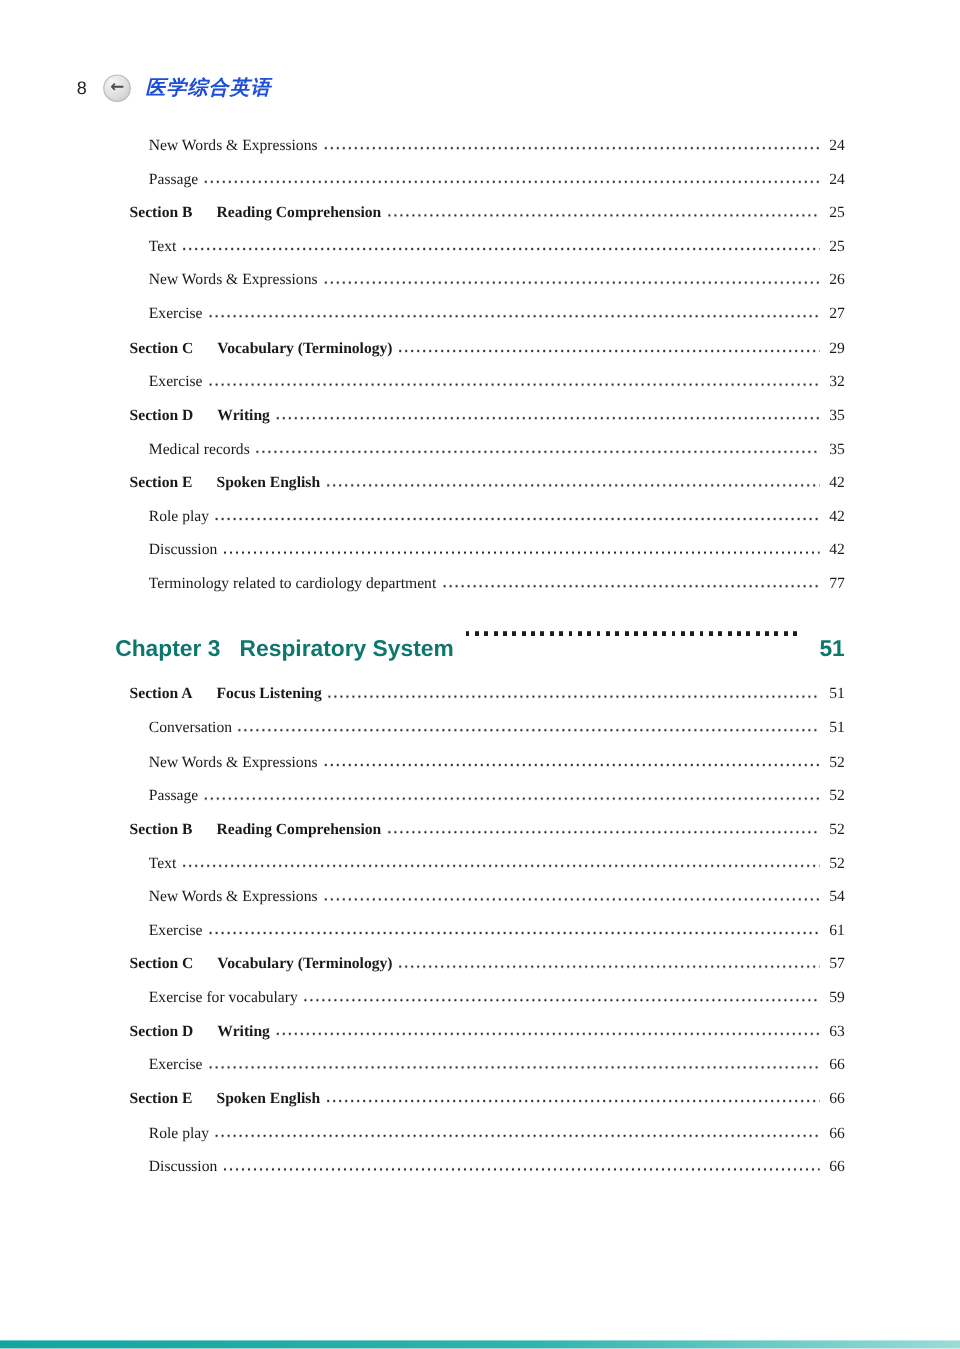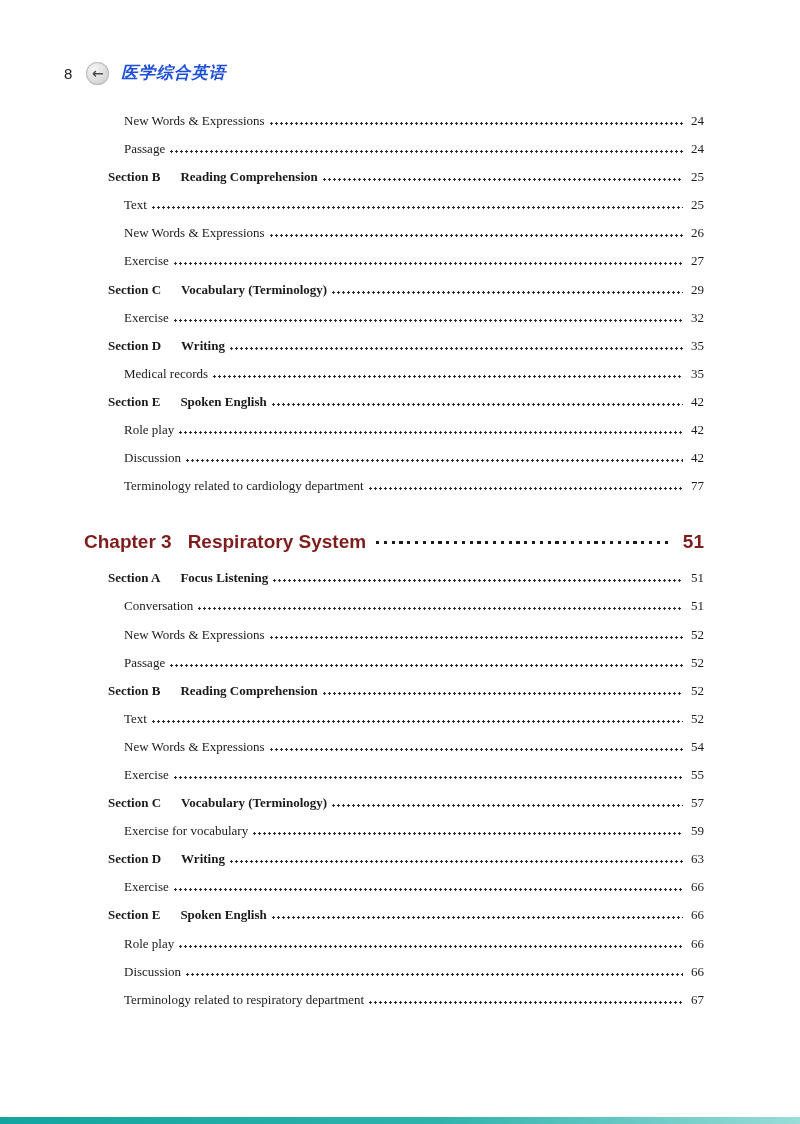--- a/index.html
+++ b/index.html
@@ -84,29 +84,29 @@
     background-position: left bottom;
   }
   .pageref {
     text-align: right;
     min-width: 20px;
   }
 
   
   .chapter-row {
     display: flex;
-    align-items: center;
+    align-items: flex-start;
     height: 32px;
-    margin: 26px 0 6px 0;
+    margin: 26px 0 6px 12px;
     font-family: "Liberation Sans", sans-serif;
     font-size: 19px;
     font-weight: bold;
     line-height: 32px;
     white-space: nowrap;
-    color: #7f1d1d;
+    color: #0f766e;
   }
   .ch-prefix { margin-right: 16px; }
   .ch-leader {
     flex: 1 1 auto;
     height: 3.5px;
     margin: 0 14px 0 10px;
     background-image: repeating-linear-gradient(90deg, #1c1c1c 0 3.2px, rgba(0,0,0,0) 3.2px 7.8px);
   }
   .ch-page { text-align: right; }
 
@@ -246,21 +246,21 @@
           <span class="pageref">52</span>
         </div>
         <div class="toc-row item">
           <span class="label">New Words &amp; Expressions</span>
           <span class="leader"></span>
           <span class="pageref">54</span>
         </div>
         <div class="toc-row item">
           <span class="label">Exercise</span>
           <span class="leader"></span>
-          <span class="pageref">55</span>
+          <span class="pageref">61</span>
         </div>
         <div class="toc-row section">
           <span class="label"><span class="prefix">Section C</span><span>Vocabulary (Terminology)</span></span>
           <span class="leader"></span>
           <span class="pageref">57</span>
         </div>
         <div class="toc-row item">
           <span class="label">Exercise for vocabulary</span>
           <span class="leader"></span>
           <span class="pageref">59</span>
@@ -283,24 +283,19 @@
         <div class="toc-row item">
           <span class="label">Role play</span>
           <span class="leader"></span>
           <span class="pageref">66</span>
         </div>
         <div class="toc-row item">
           <span class="label">Discussion</span>
           <span class="leader"></span>
           <span class="pageref">66</span>
         </div>
-        <div class="toc-row item">
-          <span class="label">Terminology related to respiratory department</span>
-          <span class="leader"></span>
-          <span class="pageref">67</span>
-        </div>
       </div>
 
   </main>
 
   <div class="footer-bar" style="background: linear-gradient(90deg, rgb(18, 165, 160) 0%, rgb(47, 179, 173) 55%, rgb(154, 220, 216) 100%);"></div>
 
 </div>
 
 </body></html>

